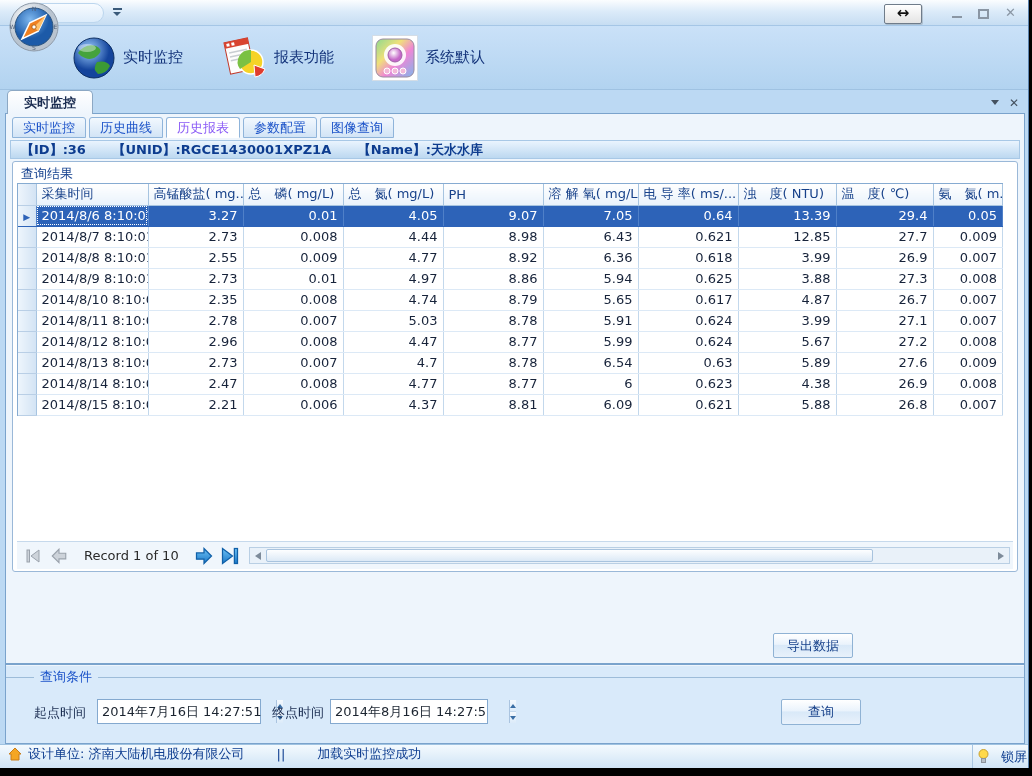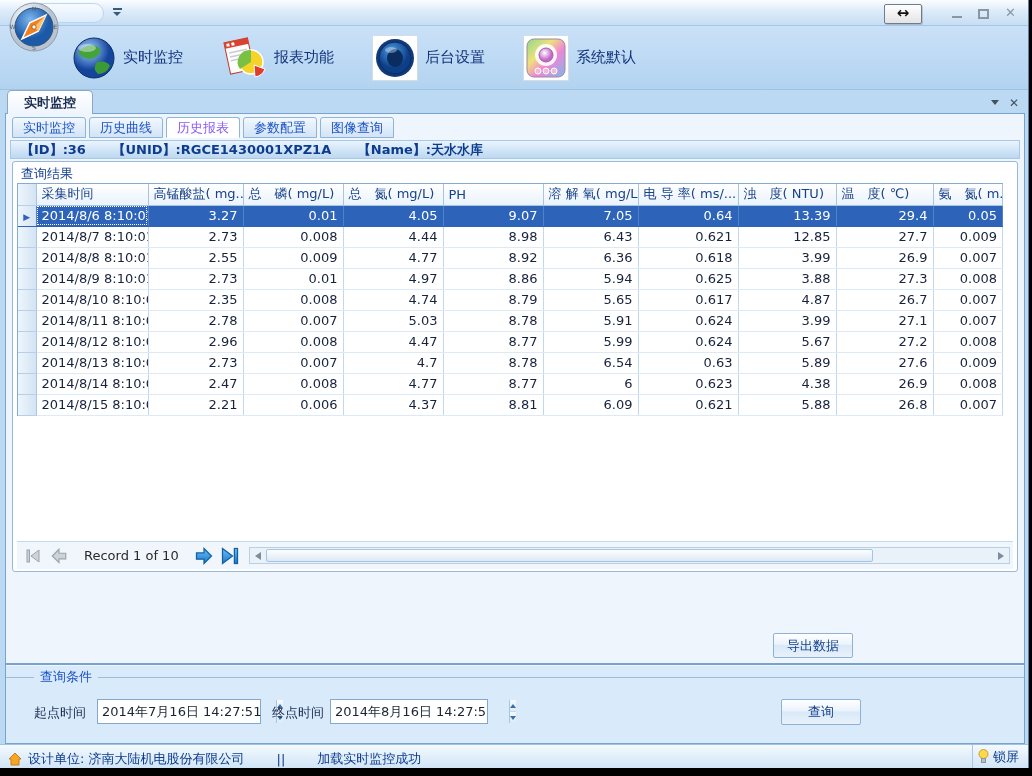--- a/index.html
+++ b/index.html
@@ -127,25 +127,25 @@
   .spin + .spin { border-top:1px solid #c3d8ec; }
   .spin .up { width:0; height:0; border-left:3px solid transparent; border-right:3px solid transparent;
     border-bottom:4px solid #3a6ea5; }
   .spin .down { width:0; height:0; border-left:3px solid transparent; border-right:3px solid transparent;
     border-top:4px solid #3a6ea5; }
   .query-btn { position:absolute; left:767px; top:0; width:80px; height:26px; line-height:24px; }
 
   
   .statusbar { position:absolute; left:0; right:0; top:744px; height:24px;
     background:linear-gradient(#f4fafe,#d0e4f6); border-top:1px solid #9fc2e0;
-    display:flex; align-items:flex-end; font-size:13px; color:#0d3c8f; }
+    display:flex; align-items:flex-start; font-size:13px; color:#0d3c8f; }
   .sb-left { display:flex; align-items:center; gap:6px; padding-left:8px; }
   .sb-sep { margin:0 26px; }
   .sb-right { margin-left:auto; width:56px; border-left:1px solid #aac6e2;
-    display:flex; align-items:center; gap:4px; padding-left:5px; height:100%; cursor:pointer; }
+    display:flex; align-items:center; gap:12px; padding-left:5px; height:100%; cursor:pointer; }
 </style>
 </head>
 <body>
 
 <div class="window">
 
   <div class="titlebar">
     <div class="qat-pill"></div>
     <div class="qat-drop">
       <div class="bar"></div>
@@ -214,37 +214,20 @@
           <line x1="9" y1="19" x2="27" y2="19" stroke="#c8cdd2" stroke-width="1.5"></line>
           <line x1="9" y1="23" x2="27" y2="23" stroke="#c8cdd2" stroke-width="1.5"></line>
         </g>
         <circle cx="30" cy="26" r="12" fill="#f5d327" stroke="#fff" stroke-width="1.5"></circle>
         <path d="M30 26 L30 14 A12 12 0 0 0 19 33 Z" fill="#7ac143"></path>
         <path d="M33 29 L44 33 A12.5 12.5 0 0 1 34 41 Z" fill="#e03c2e" stroke="#fff"></path>
       </svg>
       <span class="rb-label">报表功能</span>
     </div>
 
-    <div class="rb-btn">
-      <span class="icon-tile">
-        <svg width="42" height="42" viewBox="0 0 42 42">
-          <defs>
-              <radialGradient id="knob" cx="42%" cy="30%">
-                <stop offset="0%" stop-color="#4fa0e8"></stop>
-                <stop offset="100%" stop-color="#0c3f88"></stop>
-              </radialGradient>
-            </defs>
-          <circle cx="21" cy="21" r="19" fill="#123a7a"></circle>
-          <circle cx="21" cy="21" r="16" fill="url(#knob)" stroke="#0a2c5e"></circle>
-          <ellipse cx="21" cy="21" rx="8" ry="9" fill="#0a2c5e"></ellipse>
-          <ellipse cx="17" cy="13" rx="6" ry="3" fill="rgba(255,255,255,.35)"></ellipse>
-        </svg>
-      </span>
-      <span class="rb-label">后台设置</span>
-    </div>
 
     <div class="rb-btn">
       <span class="icon-tile">
         <svg width="42" height="42" viewBox="0 0 42 42">
           <defs>
             <linearGradient id="sysg" x1="0" y1="0" x2="1" y2="1">
               <stop offset="0%" stop-color="#8ed98e"></stop>
                 <stop offset="35%" stop-color="#f0e07a"></stop>
               <stop offset="60%" stop-color="#ef86d6"></stop>
                 <stop offset="100%" stop-color="#7fb6ea"></stop>

